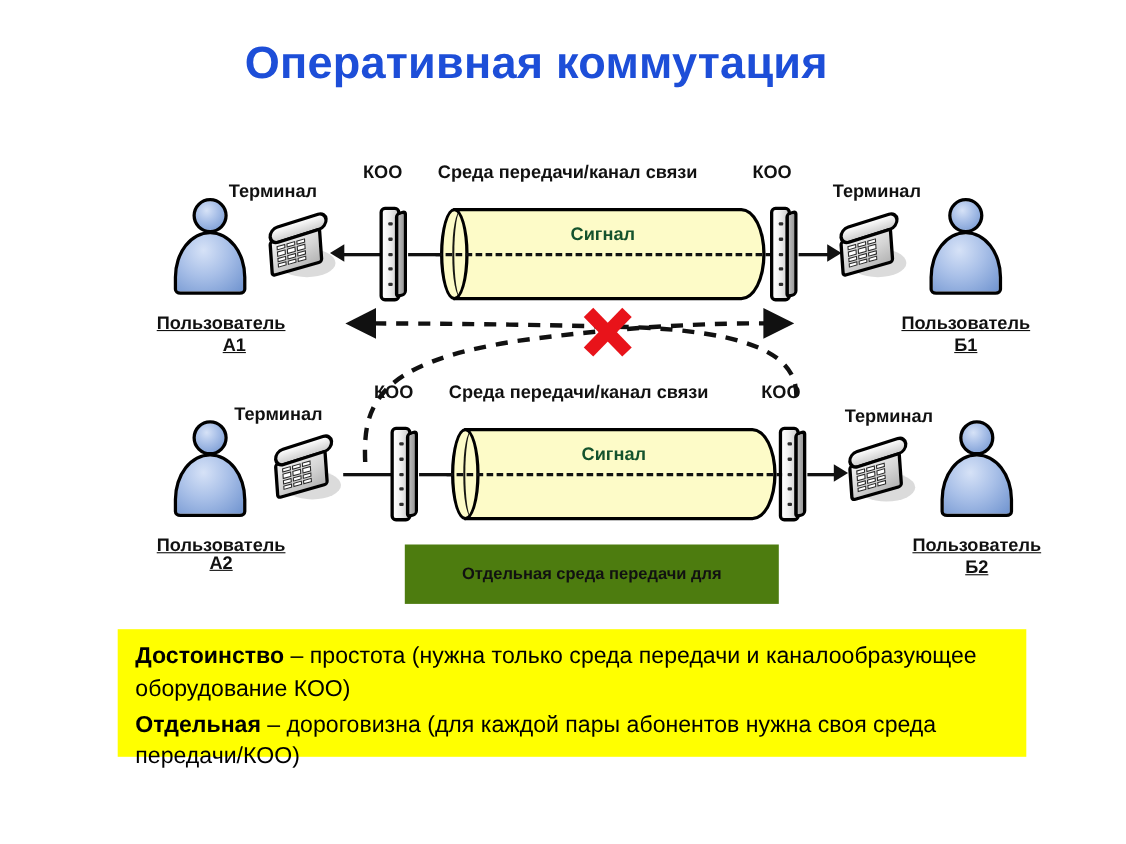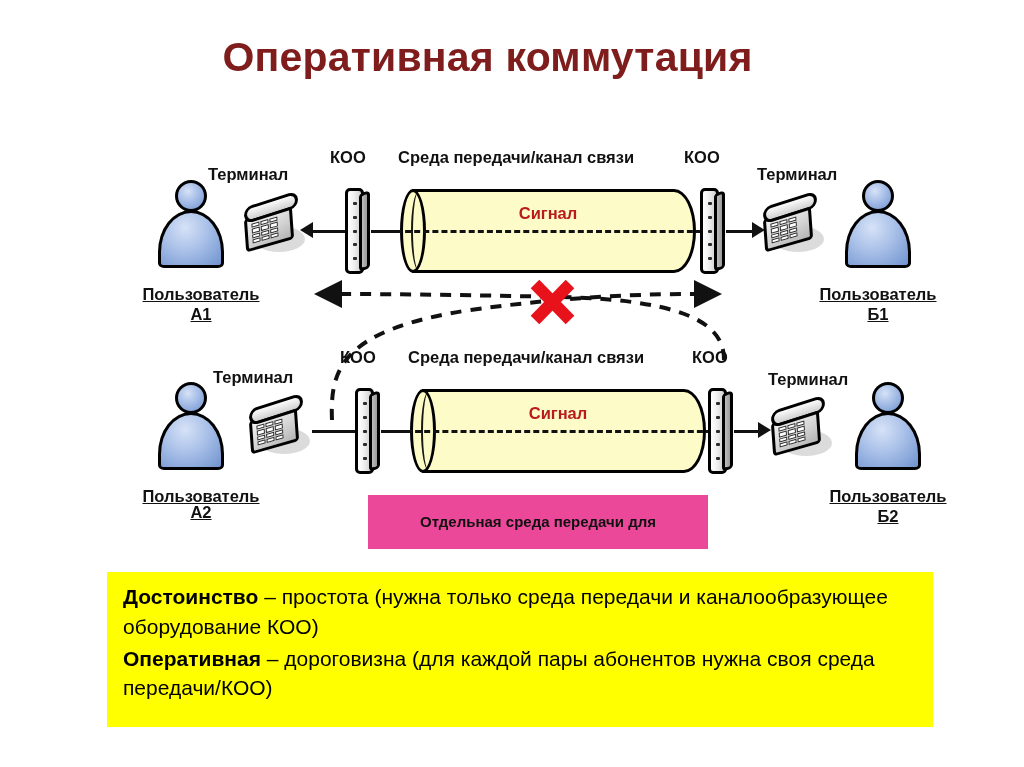--- a/index.html
+++ b/index.html
@@ -26,21 +26,21 @@
 
   
   .slide-title {
     position: absolute;
     left: 0;
     top: 34px;
     width: 975px;
     text-align: center;
     font-size: 41px;
     font-weight: bold;
-    color: #7f1d1d;
+    color: #1d4ed8;
     letter-spacing: 0.2px;
     white-space: nowrap;
   }
 
   
   .dlabel {
     position: absolute;
     font-size: 16.5px;
     font-weight: bold;
     color: #111111;
@@ -226,21 +226,21 @@
     box-sizing: border-box;
     opacity: .9;
   }
   .cylinder .sig {
     position: absolute;
     left: 0; right: 0;
     top: 15px;
     text-align: center;
     font-size: 16.5px;
     font-weight: bold;
-    color: #b91c1c;
+    color: #14532d;
   }
 
   
   .axis-dash {
     position: absolute;
     height: 0;
     border-top: 3.5px dashed #111;
   }
   .solid-line {
     position: absolute;
@@ -265,41 +265,41 @@
     pointer-events: none;
   }
 
   
   .note-box {
     position: absolute;
     left: 368px;
     top: 495px;
     width: 340px;
     height: 54px;
-    background: #ec4899;
+    background: #4d7c0f;
     display: flex;
     flex-direction: column;
     align-items: center;
     justify-content: center;
     line-height: 1.22;
   }
   .note-box span {
     font-size: 15px;
     font-weight: bold;
     color: #111;
     white-space: nowrap;
   }
 
   
   .yellow-box {
     position: absolute;
     left: 107px;
     top: 572px;
     width: 826px;
-    height: 155px;
+    height: 116px;
     background: #FFFF00;
     padding: 10px 16px 0 16px;
     box-sizing: border-box;
   }
   .yellow-box p {
     margin: 0 0 2px 0;
     font-size: 21px;
     color: #000;
     line-height: 1.42;
     font-weight: normal;
@@ -317,21 +317,21 @@
   <div class="dlabel" style="left:330px; top:148px;">КОО</div>
   <div class="dlabel" style="left:398px; top:148px;">Среда передачи/канал связи</div>
   <div class="dlabel" style="left:684px; top:148px;">КОО</div>
   <div class="dlabel" style="left:757px; top:165px;">Терминал</div>
 
   <div class="person" style="left:158px; top:180px;">
     <div class="body"></div>
     <div class="head"></div>
   </div>
   <div class="dlabel center" style="left:128px; top:285px; width:146px;">Пользователь</div>
-  <div class="dlabel center" style="left:128px; top:305px; width:146px;">А1</div>
+  <div class="dlabel center" style="left:140px; top:305px; width:146px;">А1</div>
 
   <div class="phone" style="left:243px; top:196px;">
     <div class="shadow"></div>
     <div class="base"></div>
     <div class="keys">
       <i></i>
         <i></i>
         <i></i>
         <i></i>
         <i></i>
@@ -533,17 +533,17 @@
 
   <div class="note-box">
     <span>Отдельная среда передачи для</span>
   </div>
 
   <div class="yellow-box">
     <p>
       <b>Достоинство</b><span> – простота (нужна только среда передачи и каналообразующее оборудование КОО)</span>
     </p>
     <p>
-      <b>Оперативная</b><span> – дороговизна (для каждой пары абонентов нужна своя среда передачи/КОО)</span>
+      <b>Отдельная</b><span> – дороговизна (для каждой пары абонентов нужна своя среда передачи/КОО)</span>
     </p>
   </div>
 
 </div>
 
 </body></html>

